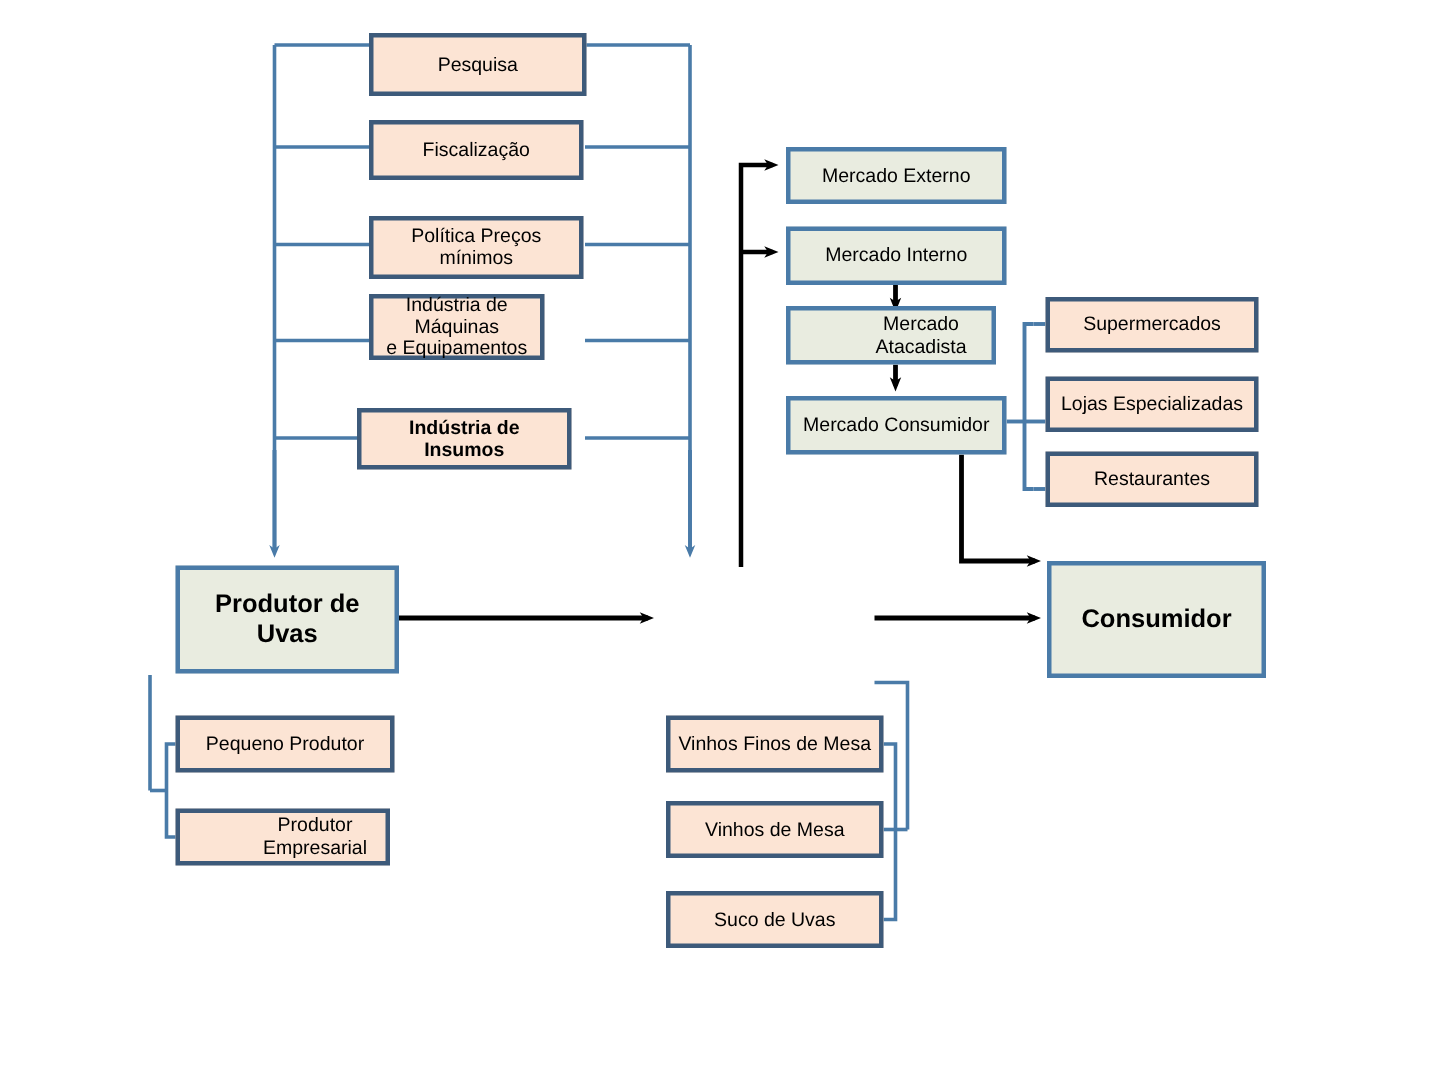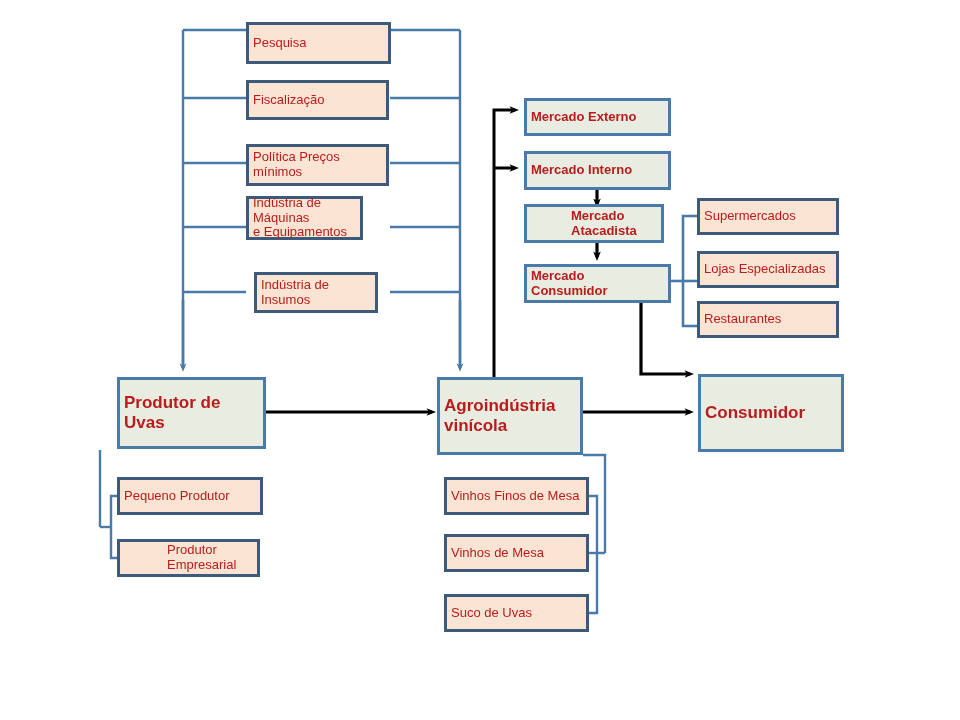--- a/index.html
+++ b/index.html
@@ -25,22 +25,23 @@
     width: 960px;
     height: 720px;
     pointer-events: none;
   }
   .node {
     position: absolute;
     box-sizing: border-box;
     display: flex;
     align-items: center;
     justify-content: center;
+    text-align: center;
     line-height: 1.15;
-    color: #b91c1c;
+    color: #000000;
     border-style: solid;
     z-index: 2;
   }
   .node .lbl {
     display: block;
     width: 100%;
     padding: 0 4px;
   }
   
   .n-peach {
@@ -49,21 +50,21 @@
     border-width: 3px;
     font-size: 13px;
     font-weight: 400;
   }
   
   .n-olive {
     background: #e9ece0;
     border-color: #4a7ba8;
     border-width: 3px;
     font-size: 13px;
-    font-weight: 700;
+    font-weight: 400;
   }
   
   .n-main {
     background: #e9ece0;
     border-color: #4a7ba8;
     border-width: 3px;
     font-size: 17px;
     font-weight: 700;
   }
 </style>
@@ -162,21 +163,21 @@
   </div>
 
   <div class="node n-peach" style="left:246px; top:144px; width:143px; height:42px;">
     <span class="lbl">Política Preços<br>mínimos</span>
   </div>
 
   <div class="node n-peach" style="left:246px; top:196px; width:117px; height:44px;">
     <span class="lbl">Indústria de Máquinas<br>e  Equipamentos</span>
   </div>
 
-  <div class="node n-peach" style="left:254px; top:272px; width:124px; height:41px;">
+  <div class="node n-peach" style="left:238px; top:272px; width:143px; height:41px;font-weight:bold;">
     <span class="lbl">Indústria de Insumos</span>
   </div>
 
   <div class="node n-olive" style="left:524px; top:98px; width:147px; height:38px;">
     <span class="lbl">Mercado Externo</span>
   </div>
 
   <div class="node n-olive" style="left:524px; top:151px; width:147px; height:39px;">
     <span class="lbl">Mercado Interno</span>
   </div>
@@ -198,23 +199,20 @@
   </div>
 
   <div class="node n-peach" style="left:697px; top:301px; width:142px; height:37px;">
     <span class="lbl">Restaurantes</span>
   </div>
 
   <div class="node n-main" style="left:117px; top:377px; width:149px; height:72px;">
     <span class="lbl">Produtor de<br>Uvas</span>
   </div>
 
-  <div class="node n-main" style="left:437px; top:377px; width:146px; height:78px;">
-    <span class="lbl">Agroindústria<br>vinícola</span>
-  </div>
 
   <div class="node n-peach" style="left:117px; top:477px; width:146px; height:38px;">
     <span class="lbl">Pequeno  Produtor</span>
   </div>
 
   <div class="node n-main" style="left:698px; top:374px; width:146px; height:78px;">
     <span class="lbl">Consumidor</span>
   </div>
 
   <div class="node n-peach" style="left:117px; top:539px; width:143px; height:38px;padding-left:43px;">

